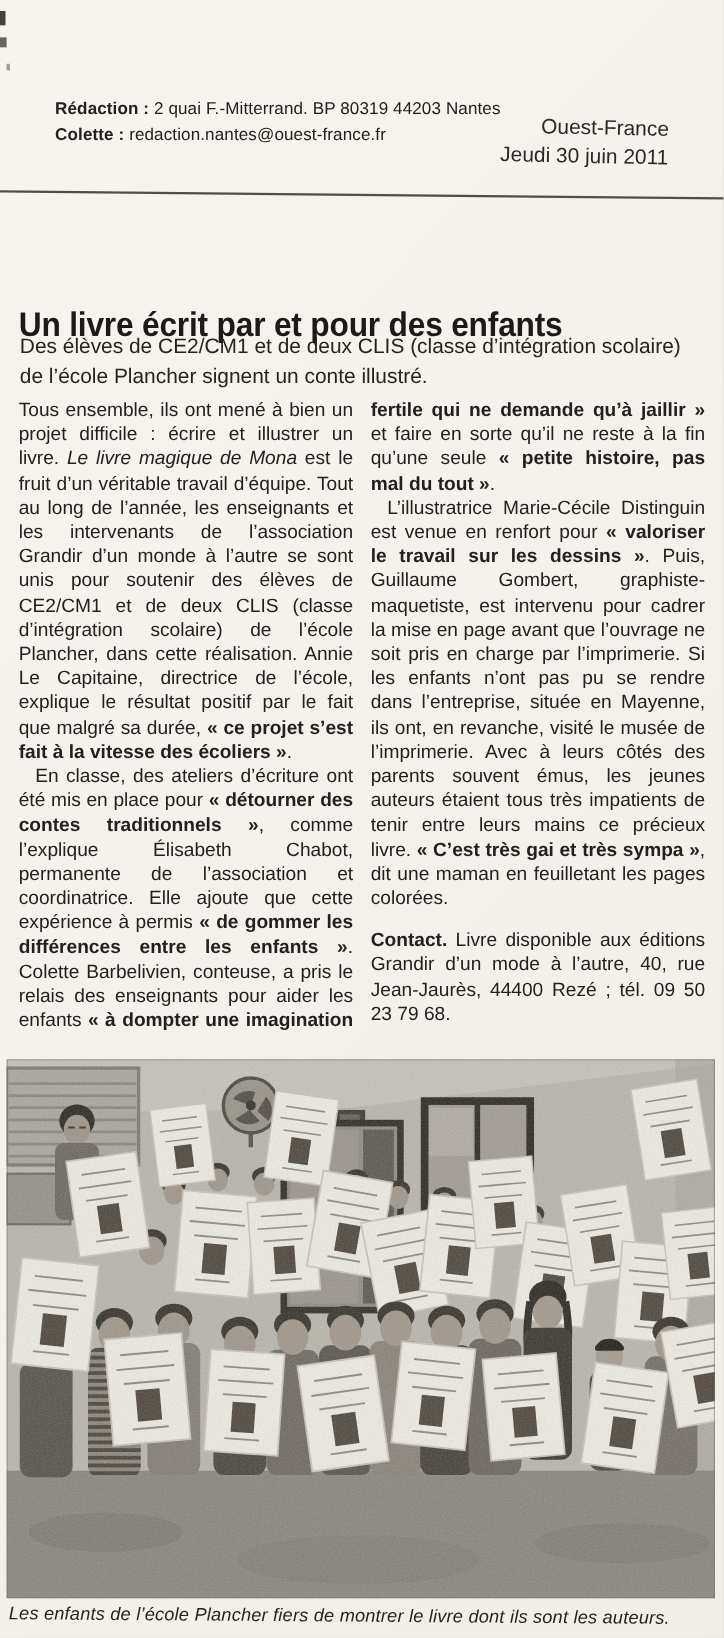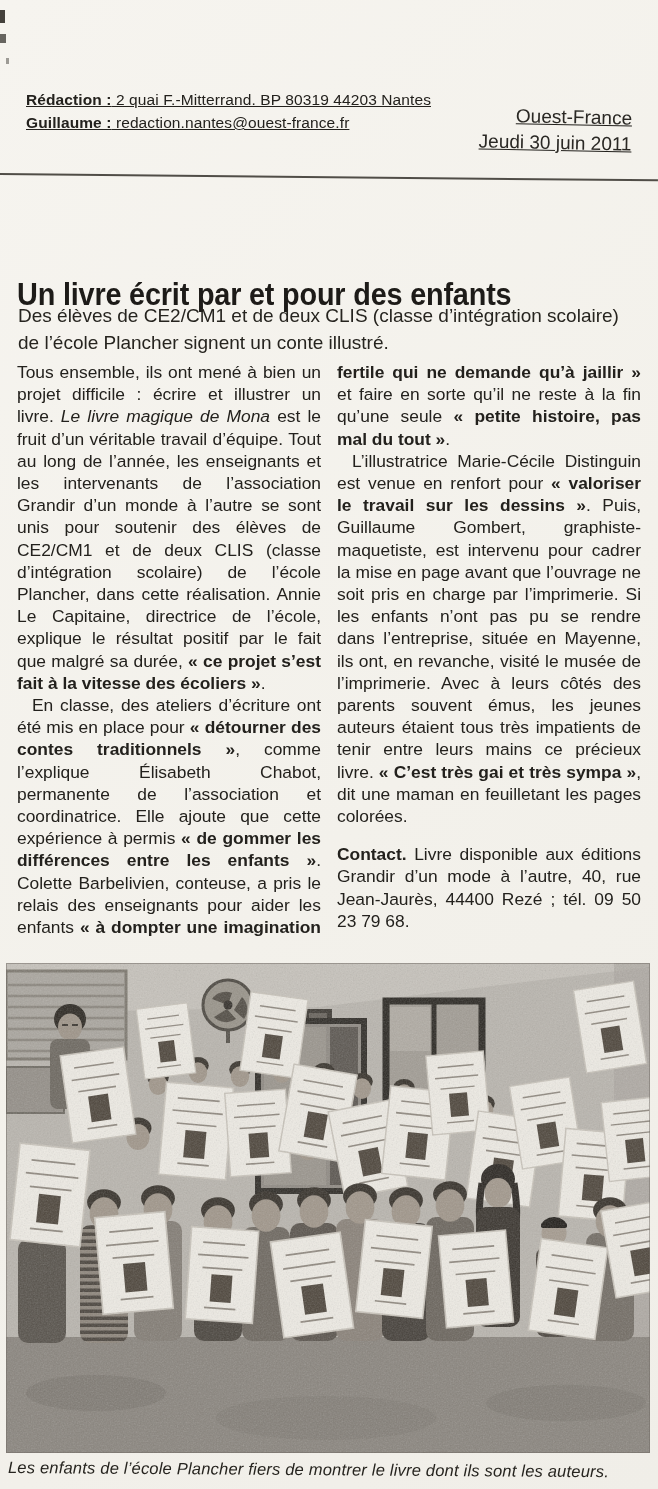--- a/index.html
+++ b/index.html
@@ -7,21 +7,21 @@
     position:relative;width:658px;height:1489px;margin:0 auto;
     background:linear-gradient(135deg,#f6f4ef 0%,#f3f1eb 55%,#f0eee8 100%);
     font-family:"Liberation Sans","DejaVu Sans",sans-serif;
     color:#23211d;overflow:hidden;
   }
   .scan-mark{position:absolute;background:#44413c;}
   .m1{left:0;top:10px;width:5px;height:13px;}
   .m2{left:0;top:34px;width:6px;height:9px;opacity:.8;}
   .m3{left:6px;top:58px;width:3px;height:6px;opacity:.5;}
 
-  .header{position:absolute;left:26px;top:88px;width:606px;display:flex;justify-content:space-between;align-items:flex-start;text-decoration:underline;}
+  .header{position:absolute;left:26px;top:88px;width:606px;display:flex;justify-content:center;align-items:flex-start;}
   .header-left{font-size:15.5px;line-height:23px;letter-spacing:.1px;}
   .hl-label{font-weight:bold;}
   .header-right{text-align:right;font-size:19px;line-height:26px;margin-top:16px;transform:rotate(1.2deg);color:#2a2824;}
 
   .rule{position:absolute;left:0;top:173px;width:658px;height:2px;background:#504d47;transform:rotate(.55deg);transform-origin:left center;}
 
   .title{
     position:absolute;left:17px;top:256px;width:640px;
     font-size:31px;font-weight:bold;letter-spacing:-.2px;
     transform:scaleX(.93);transform-origin:left top;white-space:nowrap;color:#1d1b18;
@@ -52,21 +52,21 @@
 
 <div class="page">
 
   <div class="scan-mark m1"></div>
   <div class="scan-mark m2"></div>
   <div class="scan-mark m3"></div>
 
   <div class="header">
     <div class="header-left">
       <div><span class="hl-label">Rédaction :</span><span> 2 quai F.-Mitterrand. BP 80319 44203 Nantes</span></div>
-      <div><span class="hl-label">Guillaume :</span><span> redaction.nantes@ouest-france.fr</span></div>
+      <div><span class="hl-label">Colette :</span><span> redaction.nantes@ouest-france.fr</span></div>
     </div>
     <div class="header-right">
       <div>Ouest-France</div>
       <div>Jeudi 30 juin 2011</div>
     </div>
   </div>
 
   <div class="rule"></div>
 
   <h1 class="title">Un livre écrit par et pour des enfants</h1>

